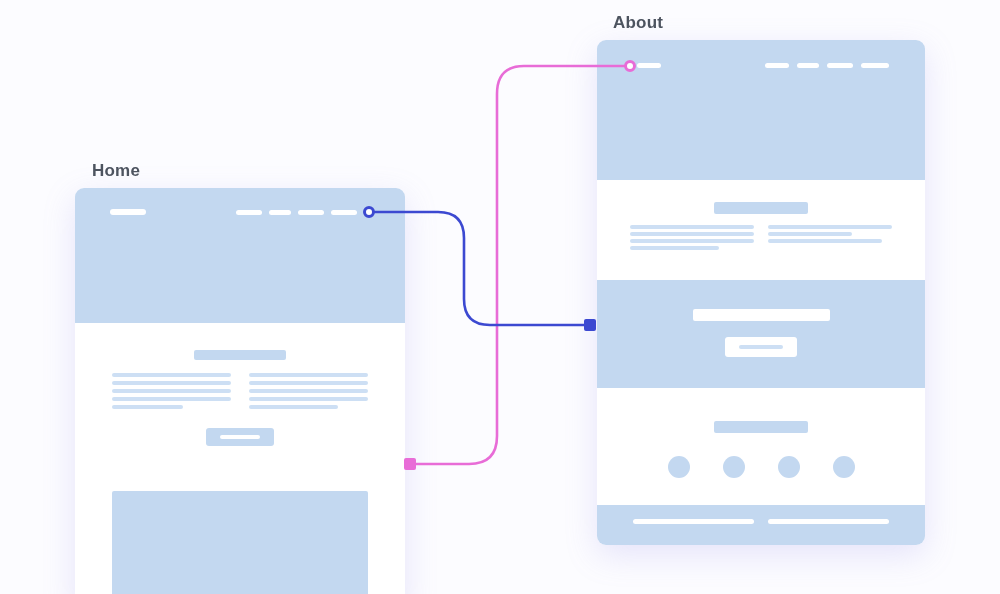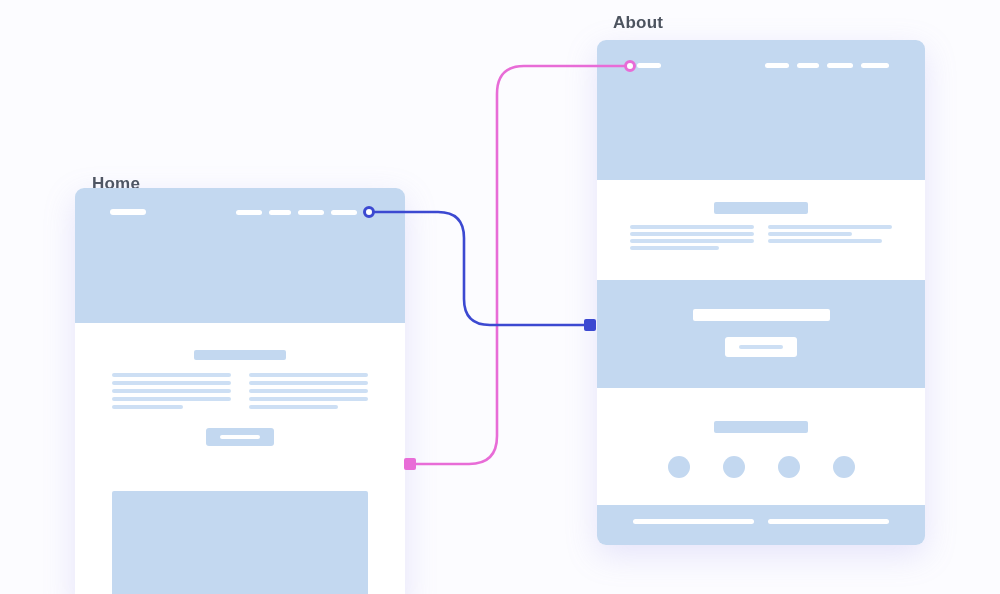--- a/index.html
+++ b/index.html
@@ -113,21 +113,21 @@
   .marker.circle.pink { border:3px solid var(--conn-pink, #e86cd7); }
   .marker.square { border-radius:2px; }
   .marker.square.blue { background: var(--conn-blue, #3c49d1); }
   .marker.square.pink { background: var(--conn-pink, #e86cd7); }
 </style>
 </head>
 <body>
 
 <div class="canvas">
 
-  <div class="page-label" style="left:92px; top:174px">Home</div>
+  <div class="page-label" style="left:92px; top:161px">Home</div>
 
   <div class="wireframe wf-home">
     <div class="hero">
       <span class="bar logo-bar"></span>
       <div class="nav">
         <span class="bar" style="width:26px"></span>
         <span class="bar" style="width:22px"></span>
         <span class="bar" style="width:26px"></span>
         <span class="bar" style="width:26px"></span>
       </div>

